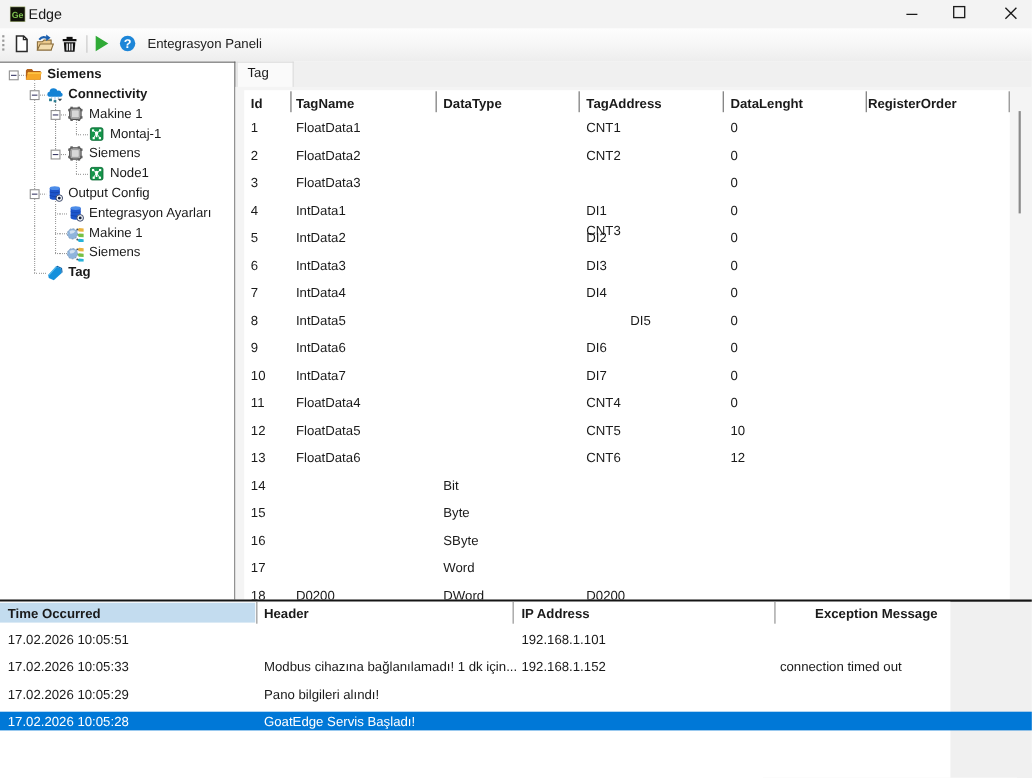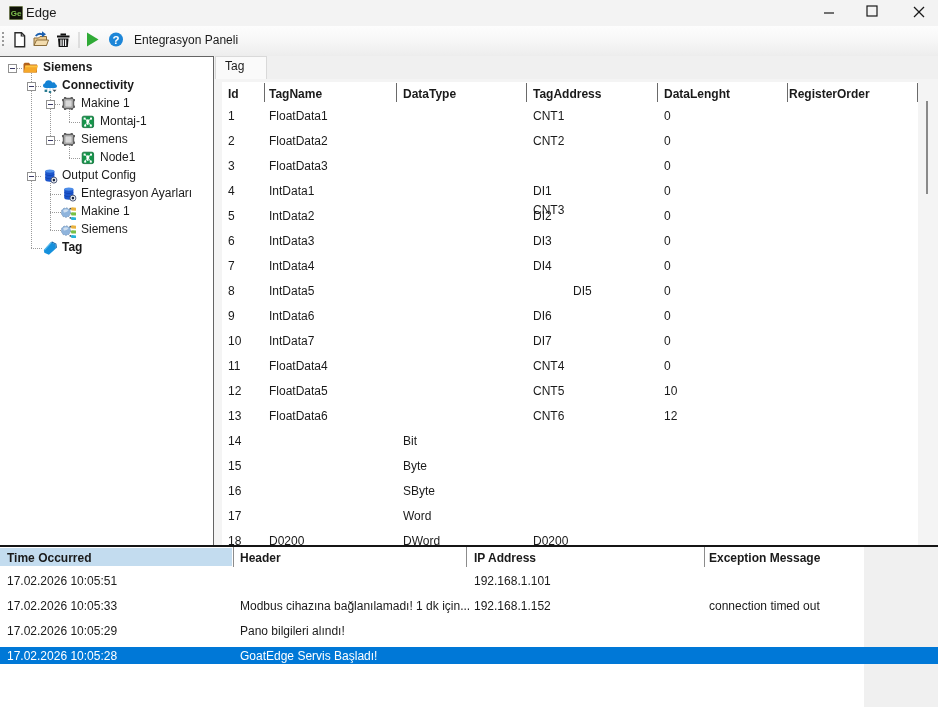--- a/index.html
+++ b/index.html
@@ -306,21 +306,21 @@
 
   <div class="abs" style="left:926px;top:101px;width:2px;height:93px;background:#8a8a8a;"></div>
 
   <div class="abs" style="left:0;top:545px;width:938px;height:2px;background:#151515;"></div>
 
   <div class="abs" id="log" style="left:0;top:547px;width:864px;height:160px;background:#fff;">
       <div class="abs" style="left:0;top:1px;width:232px;height:18px;background:#c3dcef;"></div>
       <span class="abs b" style="left:7px;top:4px;">Time Occurred</span>
       <span class="abs b" style="left:240px;top:4px;">Header</span>
       <span class="abs b" style="left:474px;top:4px;">IP Address</span>
-      <span class="abs b" style="left:709px;top:4px;">Exception Message</span>
+      <span class="abs b" style="left:741px;top:4px;">Exception Message</span>
       <div class="abs" style="left:233px;top:0px;width:1px;height:20px;background:#8c8c8c;"></div>
       <div class="abs" style="left:466px;top:0px;width:1px;height:20px;background:#8c8c8c;"></div>
       <div class="abs" style="left:704px;top:0px;width:1px;height:20px;background:#8c8c8c;"></div>
       <span class="abs" style="left:7px;top:27px;white-space:nowrap;">17.02.2026 10:05:51</span>
       <span class="abs" style="left:474px;top:27px;white-space:nowrap;">192.168.1.101</span>
       <span class="abs" style="left:7px;top:52px;white-space:nowrap;">17.02.2026 10:05:33</span>
       <span class="abs" style="left:240px;top:52px;white-space:nowrap;">Modbus cihazına bağlanılamadı! 1 dk için...</span>
       <span class="abs" style="left:474px;top:52px;white-space:nowrap;">192.168.1.152</span>
       <span class="abs" style="left:709px;top:52px;white-space:nowrap;">connection timed out</span>
       <span class="abs" style="left:7px;top:77px;white-space:nowrap;">17.02.2026 10:05:29</span>

